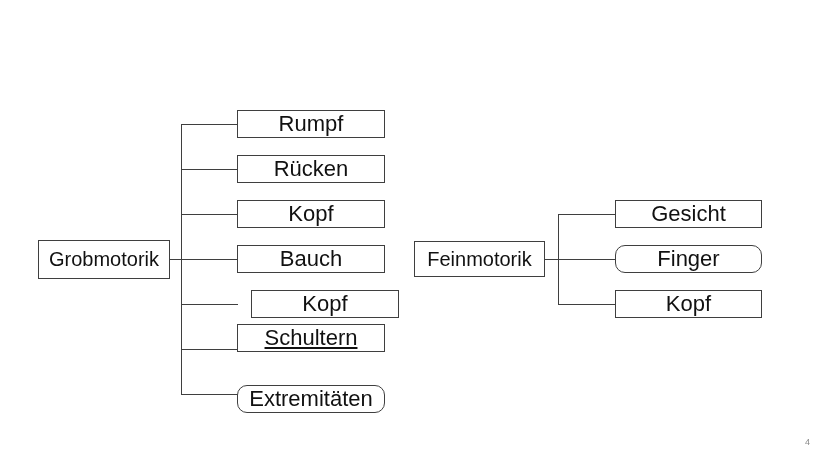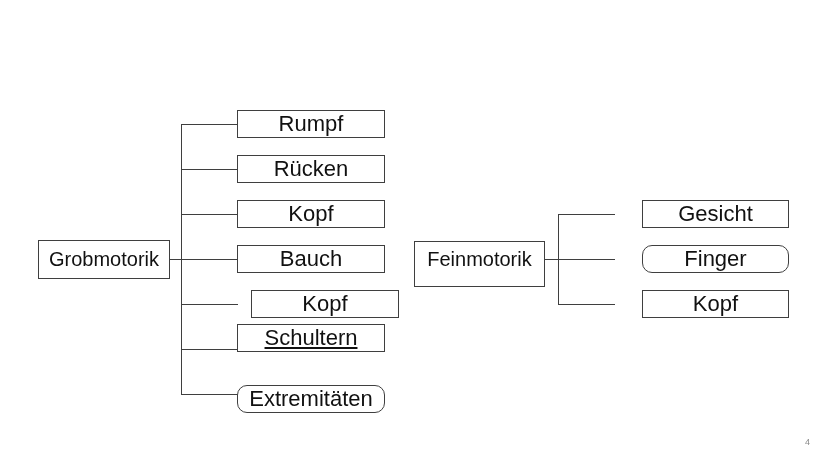--- a/index.html
+++ b/index.html
@@ -54,22 +54,22 @@
   .gm-c0 { top: 110px; } .gm-c1 { top: 155px; } .gm-c2 { top: 200px; }
   .gm-c3 { top: 245px; } .gm-c4 { top: 290px; margin-left: 14px; } .gm-c5 { top: 324px; text-decoration: underline; }
   .gm-c6 { top: 385px; border-radius: 10px; }
   .gm-trunk { left: 181px; top: 124px; height: 271px; }
   .gm-stub  { left: 181px; width: 57px; }
   .gm-s0 { top: 124px; } .gm-s1 { top: 169px; } .gm-s2 { top: 214px; }
   .gm-s3 { top: 259px; } .gm-s4 { top: 304px; } .gm-s5 { top: 349px; }
   .gm-s6 { top: 394px; }
   .gm-rootstub { left: 170px; width: 11px; top: 259px; }
   
-  .fm-root   { left: 414px; top: 241px; width: 131px; height: 46px; line-height: 34px; }
-  .fm-child  { left: 642px; width: 147px; height: 28px; line-height: 26px; }
+  .fm-root   { left: 414px; top: 241px; width: 131px; height: 36px; line-height: 34px; }
+  .fm-child  { left: 615px; width: 147px; height: 28px; line-height: 26px; }
   .fm-c0 { top: 200px; } .fm-c1 { top: 245px; border-radius: 10px; } .fm-c2 { top: 290px; }
   .fm-trunk { left: 558px; top: 214px; height: 91px; }
   .fm-stub  { left: 558px; width: 57px; }
   .fm-s0 { top: 214px; } .fm-s1 { top: 259px; } .fm-s2 { top: 304px; }
   .fm-rootstub { left: 545px; width: 13px; top: 259px; }
   .page-number {
     position: absolute;
     top: 437px;
     right: 18px;
     font-size: 9px;

